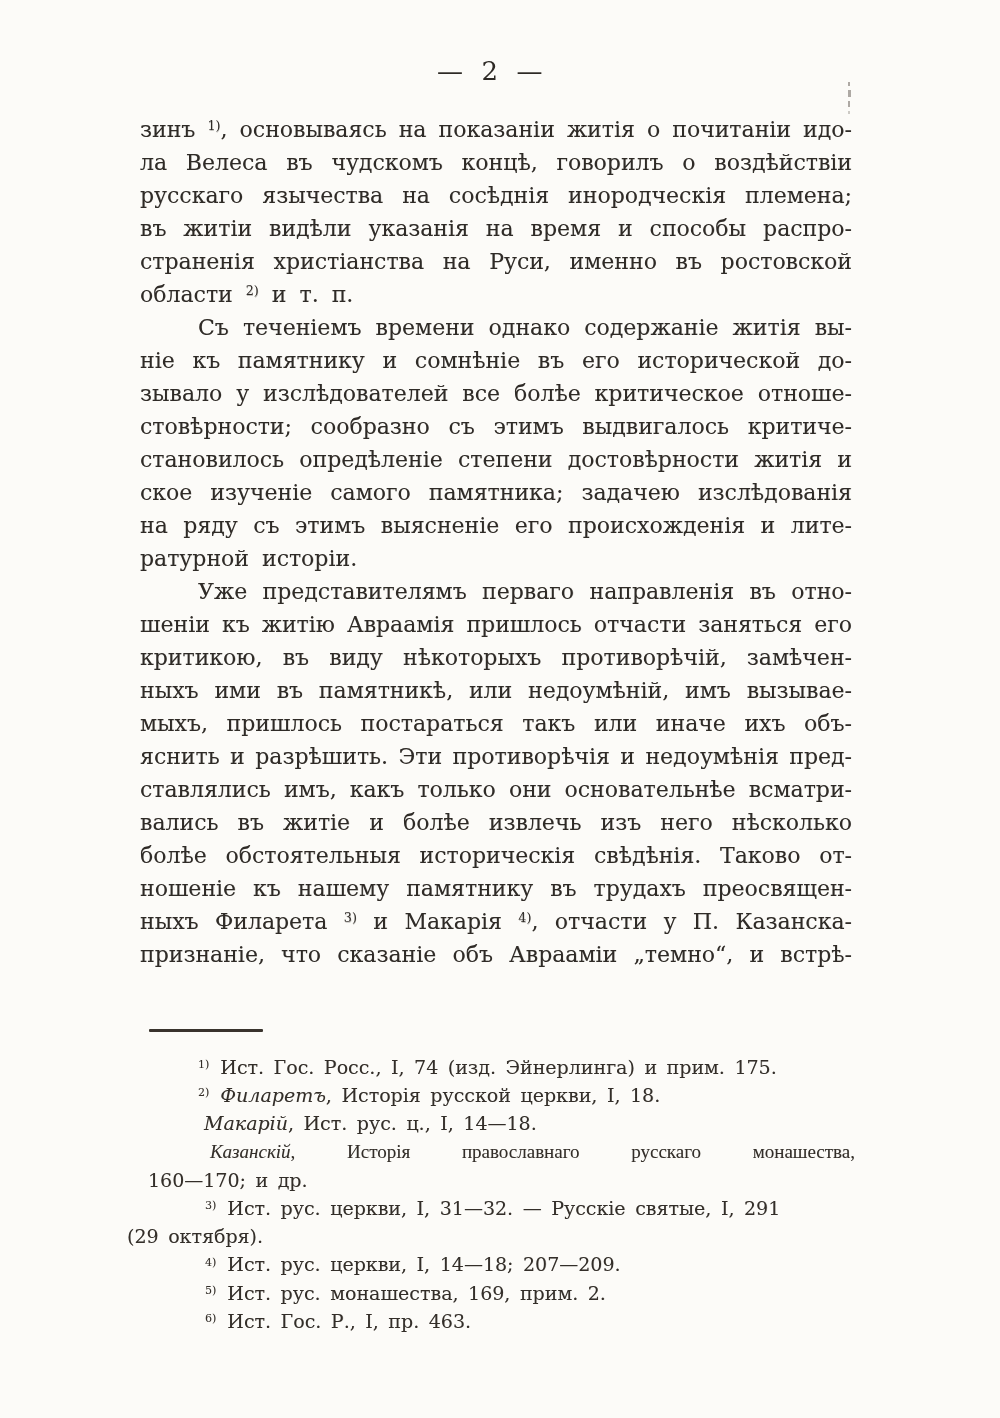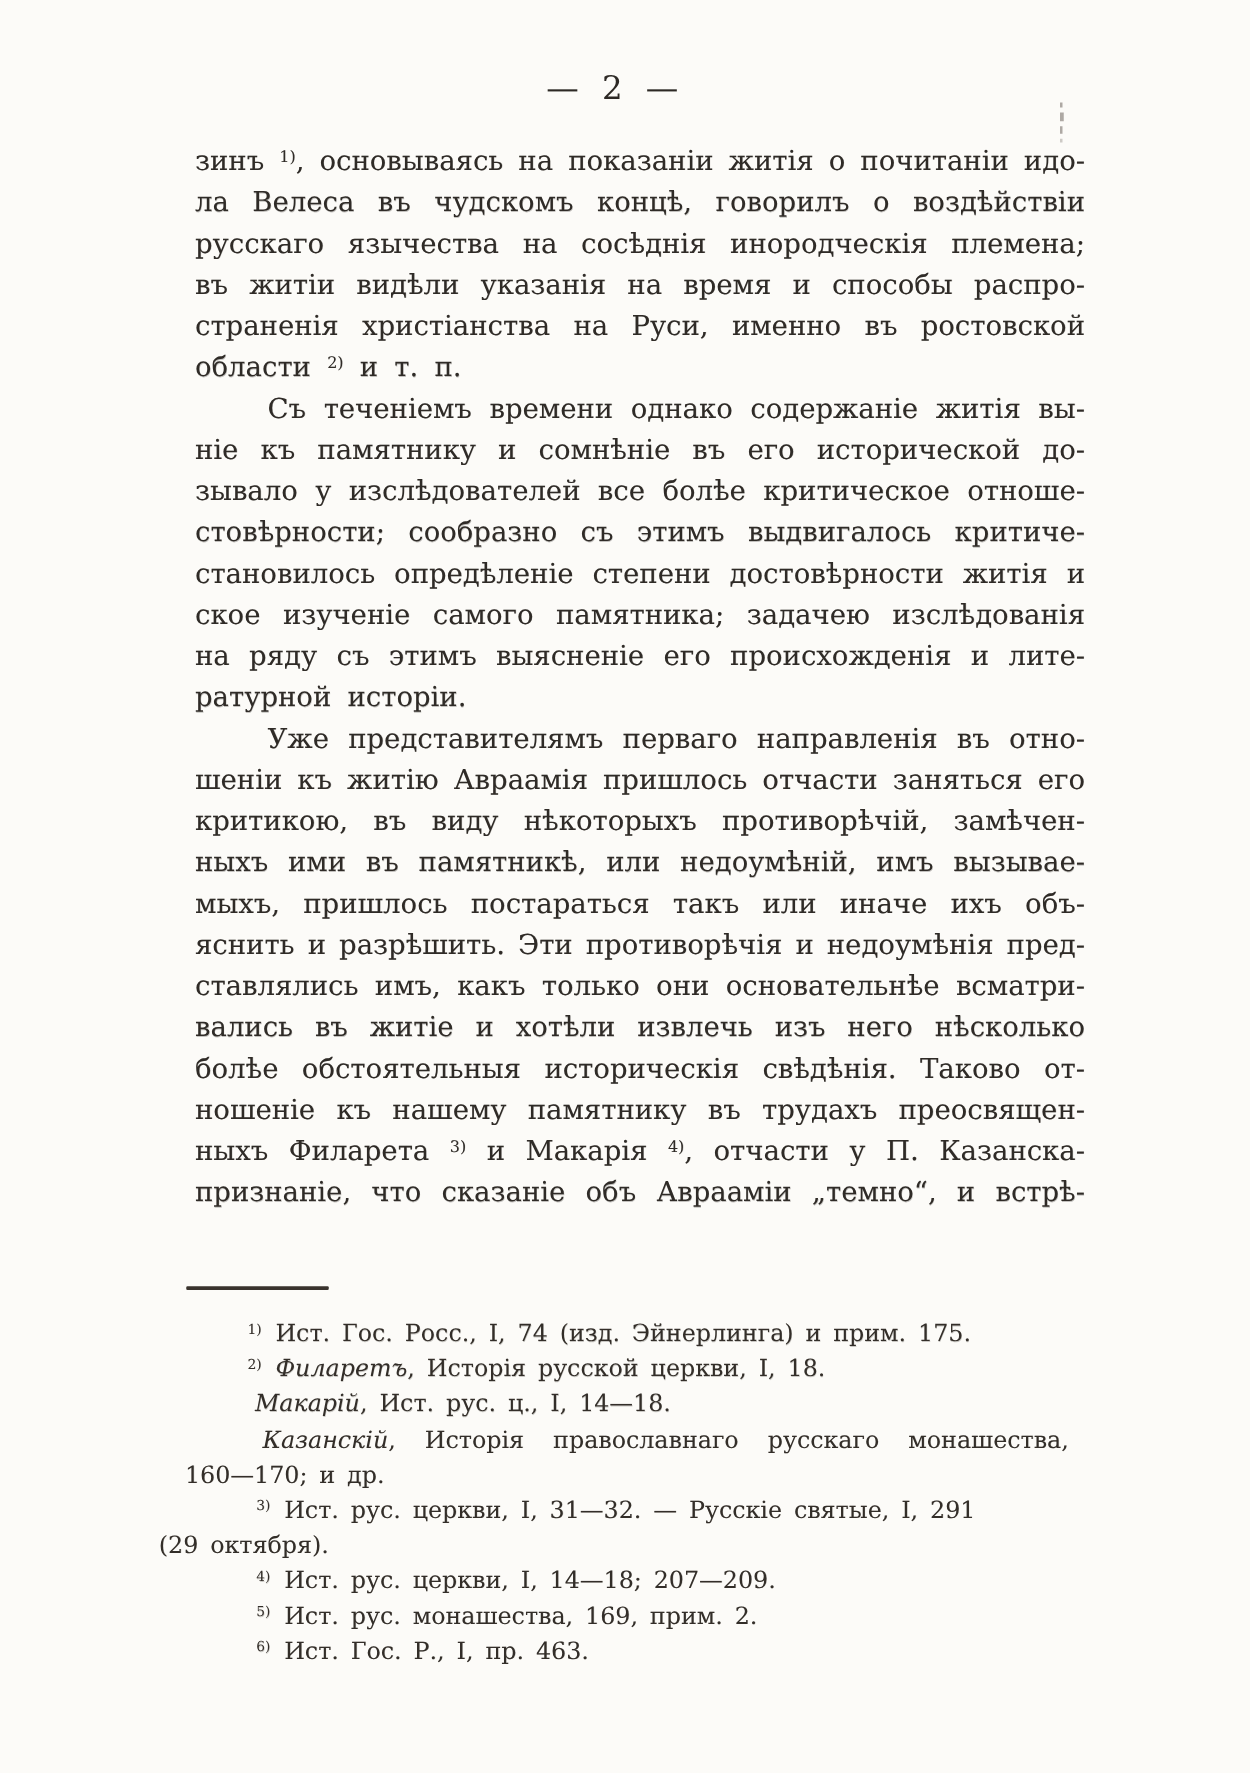--- a/index.html
+++ b/index.html
@@ -46,21 +46,21 @@
     margin: 4px 0 0 1px;
     background: rgba(95, 88, 80, 0.5);
   }
   .artifact i:nth-child(1) { width: 2px; height: 4px; }
   .artifact i:nth-child(2) { width: 3px; height: 7px; }
   .artifact i:nth-child(3) { width: 2px; height: 6px; }
   .artifact i:nth-child(4) { width: 2px; height: 3px; opacity: 0.6; }
   
   .body {
     position: absolute;
-    left: 156px;
+    left: 140px;
     top: 113px;
     width: 712px;
     font-size: 22px;
     line-height: 33px;
     color: #2f2b27;
     text-shadow: 0.3px 0.3px 0 rgba(47, 43, 39, 0.28);
   }
   .line {
     white-space: normal;
   }
@@ -103,20 +103,21 @@
     text-shadow: 0.3px 0.3px 0 rgba(51, 46, 41, 0.25);
   }
   .fl.nojust {
     text-align: left;
     text-align-last: left;
     word-spacing: 3.5px;
   }
   .fl.just {
     text-align: justify;
     text-align-last: justify;
+    font-family: Liberation Serif, serif;
   }
 </style>
 </head>
 <body>
 
 <div class="page">
 
   <div class="header">
     <span>—</span>
     <span>2</span>
@@ -150,21 +151,21 @@
         <div class="line nojust"><span>ратурной исторіи.</span></div>
       </div>
       <div>
         <div class="line just" style="text-indent: 58px;"><span>Уже представителямъ перваго направленія въ отно-</span></div>
         <div class="line just"><span>шеніи къ житію Авраамія пришлось отчасти заняться его</span></div>
         <div class="line just"><span>критикою, въ виду нѣкоторыхъ противорѣчій, замѣчен-</span></div>
         <div class="line just"><span>ныхъ ими въ памятникѣ, или недоумѣній, имъ вызывае-</span></div>
         <div class="line just"><span>мыхъ, пришлось постараться такъ или иначе ихъ объ-</span></div>
         <div class="line just"><span>яснить и разрѣшить. Эти противорѣчія и недоумѣнія пред-</span></div>
         <div class="line just"><span>ставлялись имъ, какъ только они основательнѣе всматри-</span></div>
-        <div class="line just"><span>вались въ житіе и хотѣли извлечь изъ него нѣсколько</span></div>
+        <div class="line just"><span>вались въ житіе и болѣе извлечь изъ него нѣсколько</span></div>
         <div class="line just"><span>болѣе обстоятельныя историческія свѣдѣнія. Таково от-</span></div>
         <div class="line just"><span>ношеніе къ нашему памятнику въ трудахъ преосвящен-</span></div>
         <div class="line just"><span>ныхъ Филарета </span><sup>3)</sup><span> и Макарія </span><sup>4)</sup><span>, отчасти у П. Казанска-</span></div>
         <div class="line just"><span>признаніе, что сказаніе объ Аврааміи „темно“, и встрѣ-</span></div>
       </div>
     </div>
 
   <div class="rule"></div>
 
   <div class="footnotes" id="footnote-lines">

